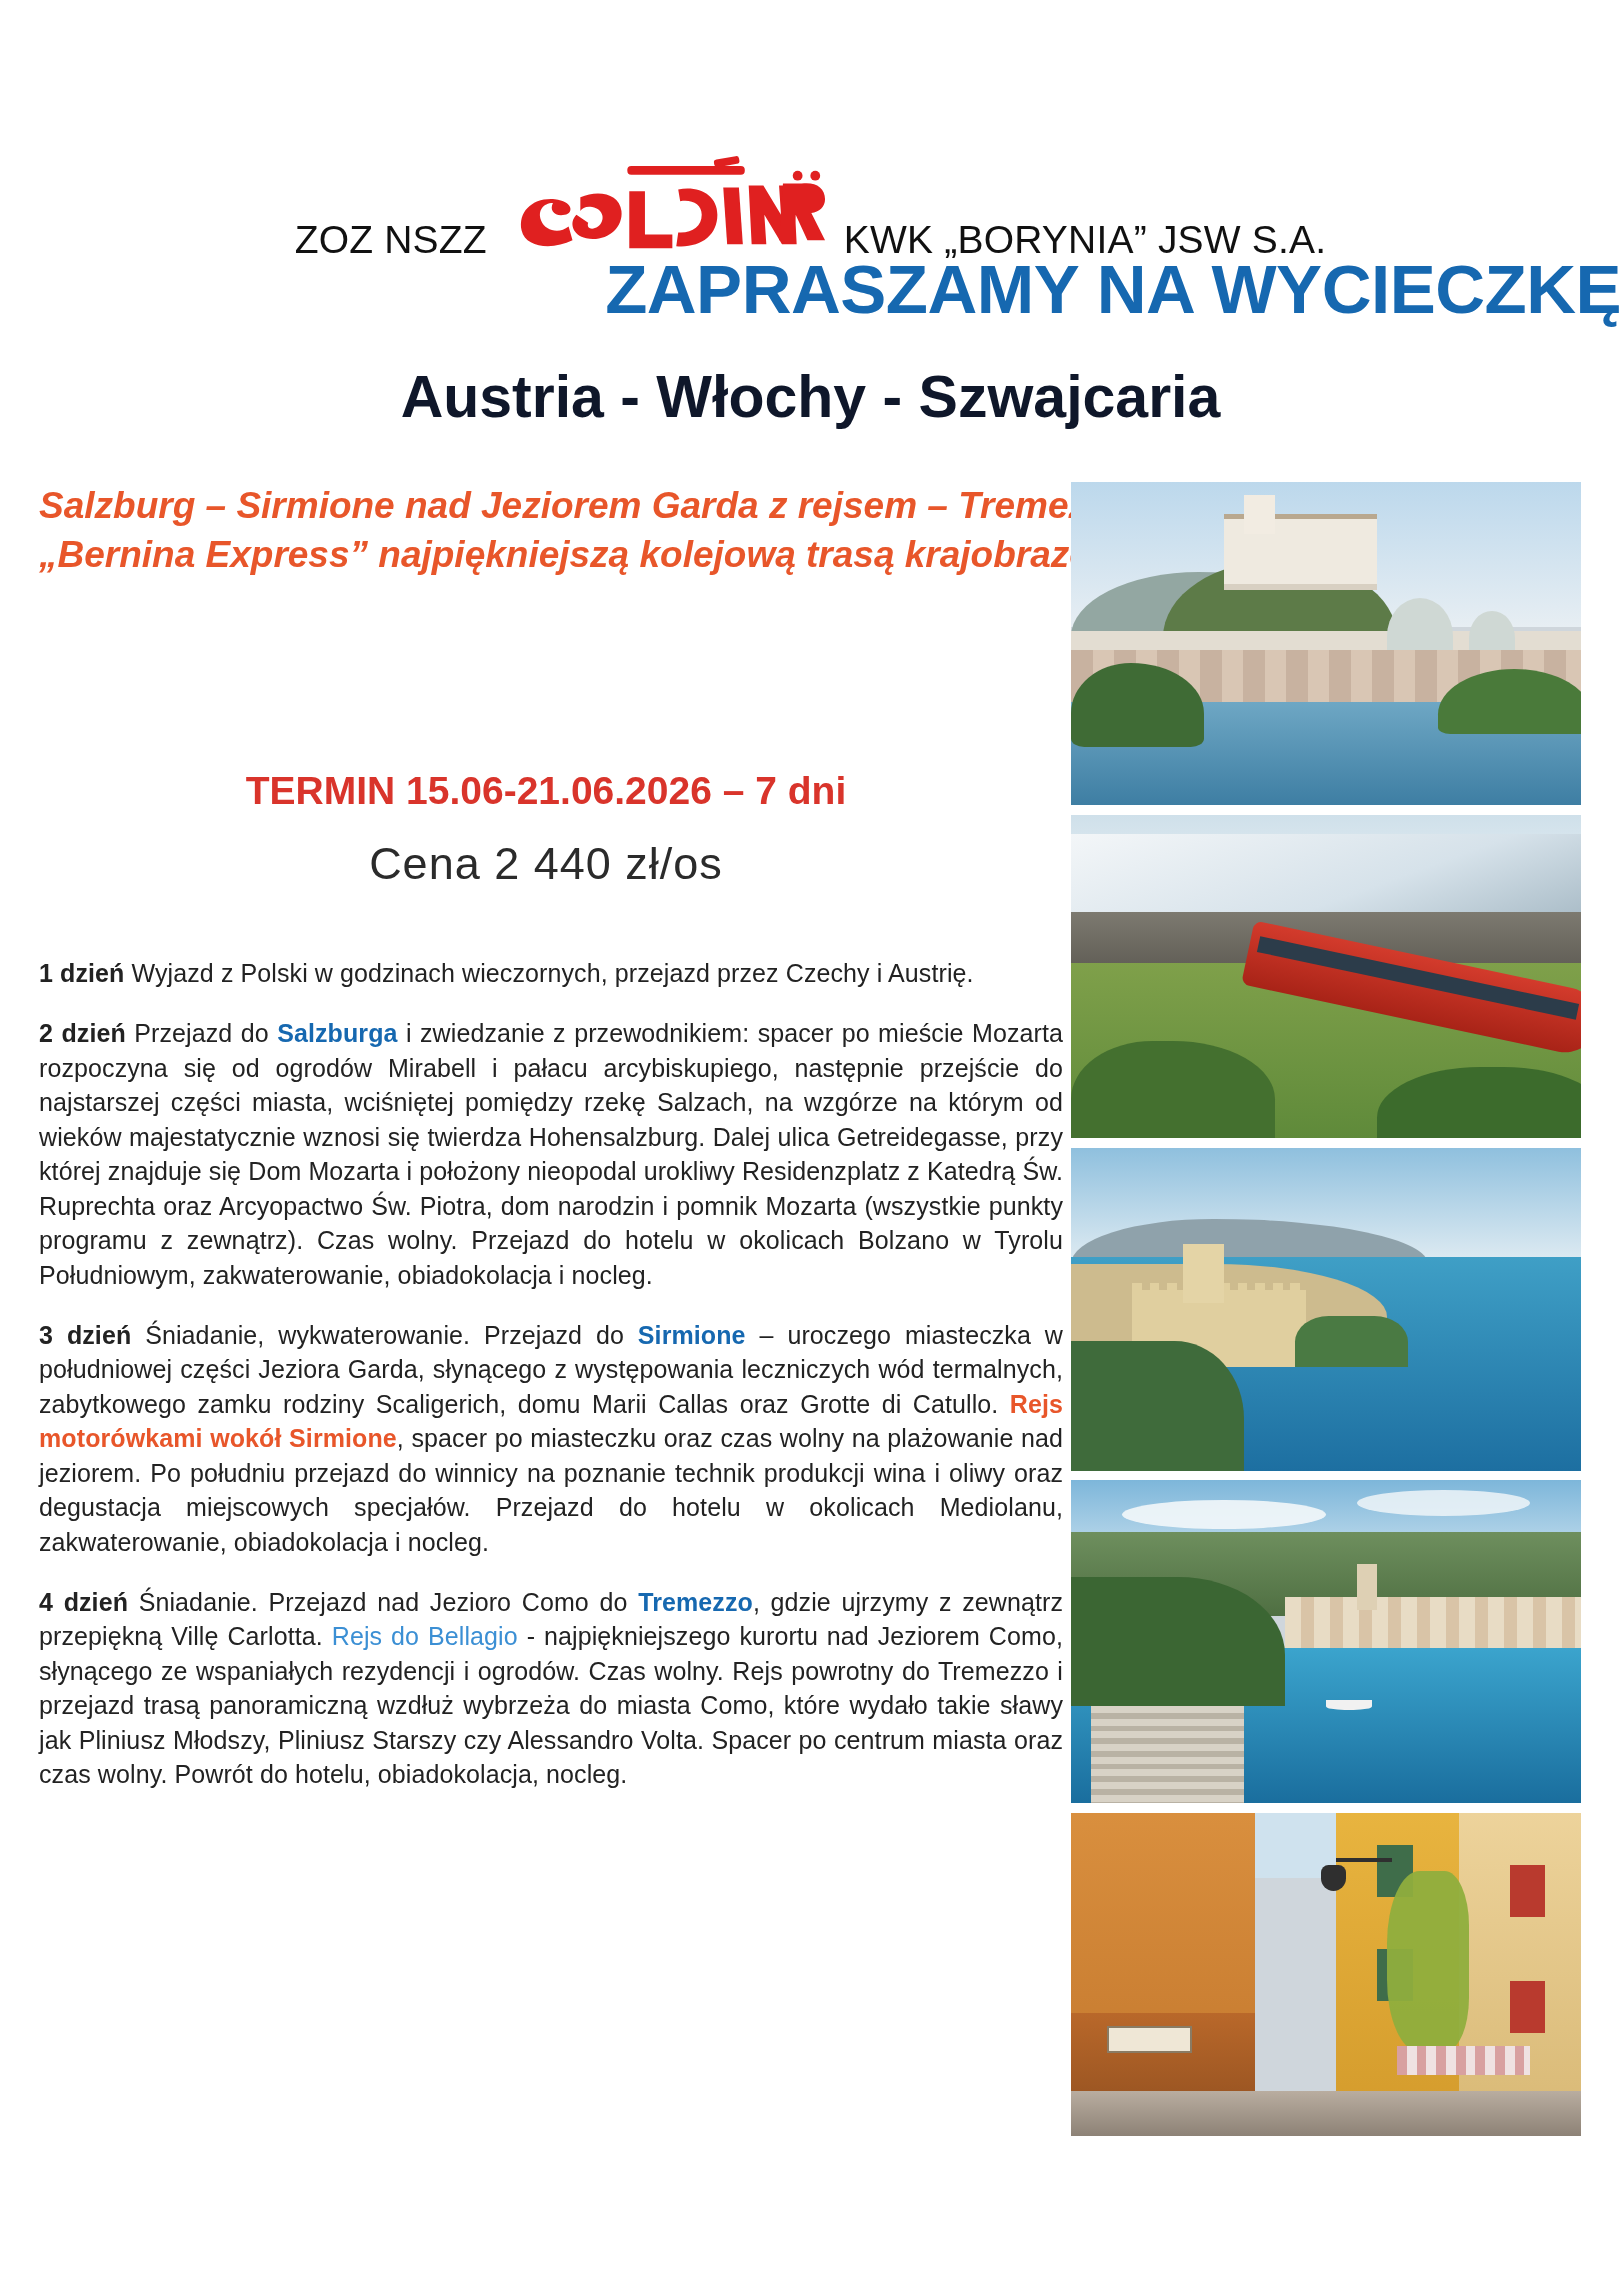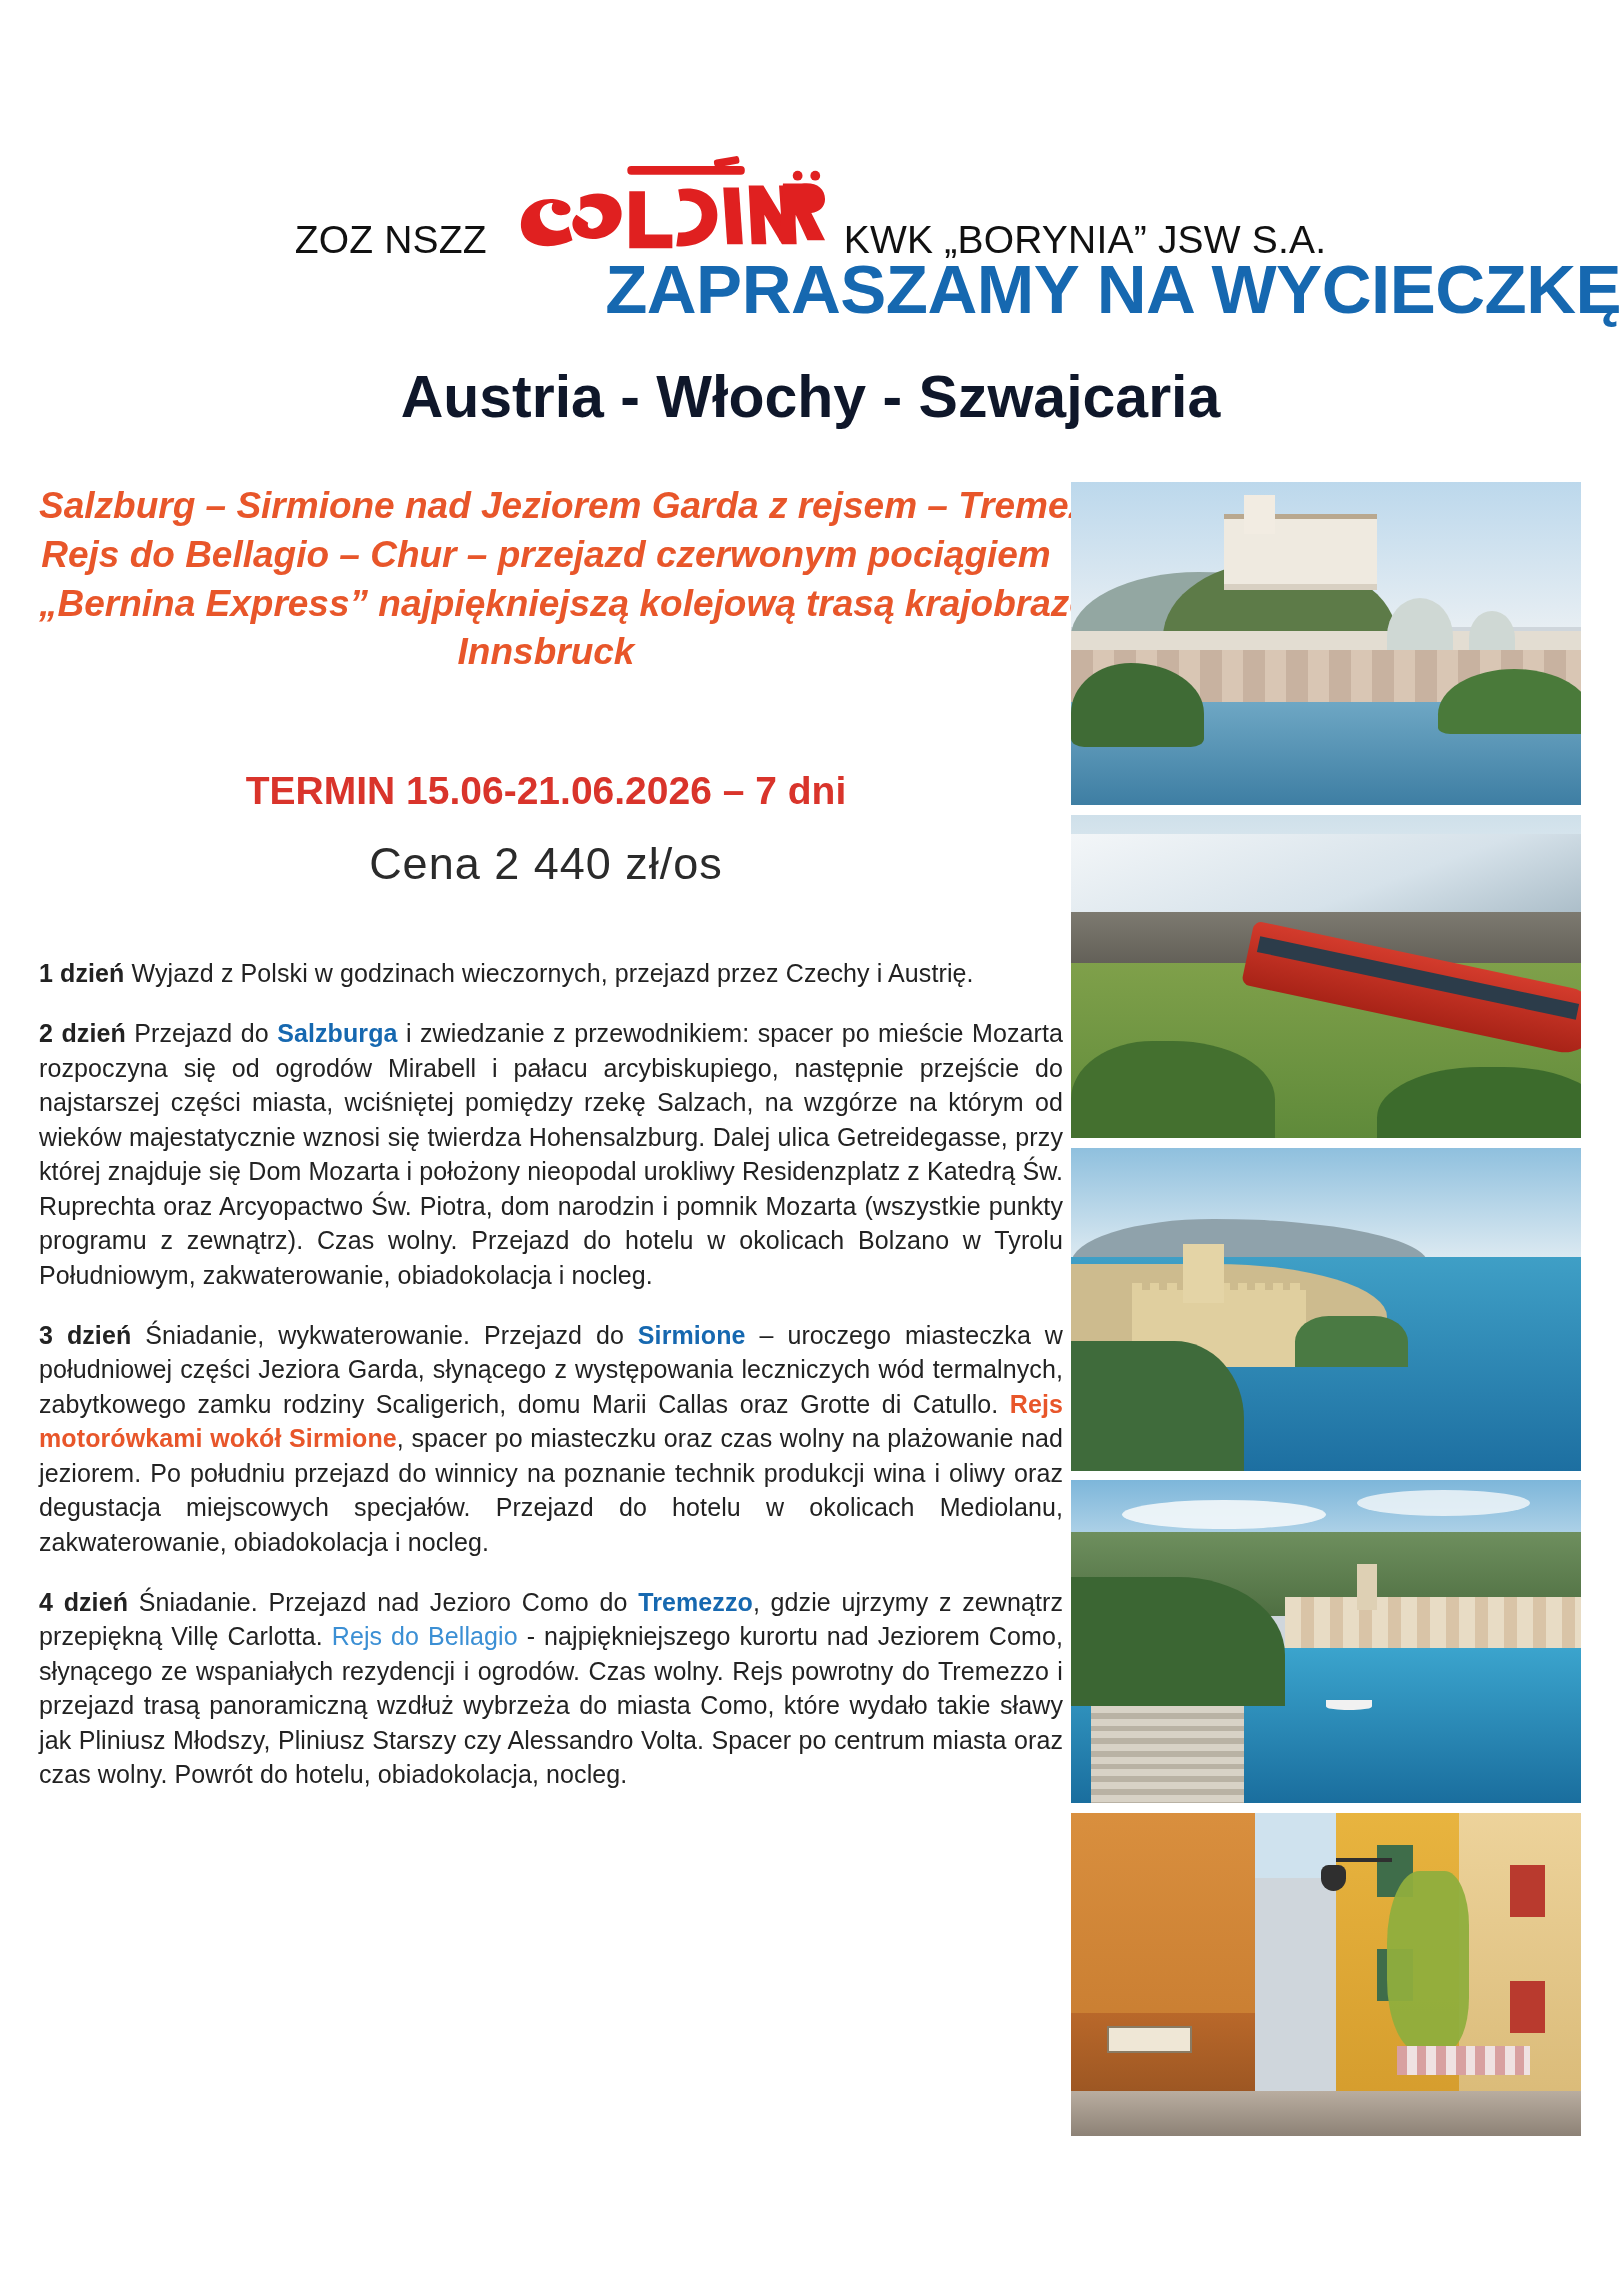--- a/index.html
+++ b/index.html
@@ -291,23 +291,21 @@
       </svg>
     </span>
     <span class="org-part">KWK „BORYNIA” JSW S.A.</span>
   </div>
 
   <div class="title-main">ZAPRASZAMY NA WYCIECZKĘ</div>
   <div class="title-sub">Austria - Włochy - Szwajcaria</div>
 
   <div class="route">
     <div>Salzburg – Sirmione nad Jeziorem Garda z rejsem – Tremezzo</div>
-    <div>Rejs do Bellagio – Chur – przejazd czerwonym pociągiem</div>
     <div>„Bernina Express” najpiękniejszą kolejową trasą krajobrazową</div>
-    <div>Innsbruck</div>
   </div>
 
   <div class="term">TERMIN 15.06-21.06.2026 – 7 dni</div>
   <div class="price">Cena 2 440 zł/os</div>
 
   <div class="itinerary">
     <p class="day-par">
       <span class="day-label">1 dzień</span><span> Wyjazd z Polski w godzinach wieczornych, przejazd przez Czechy i Austrię.</span>
     </p>
     <p class="day-par">

